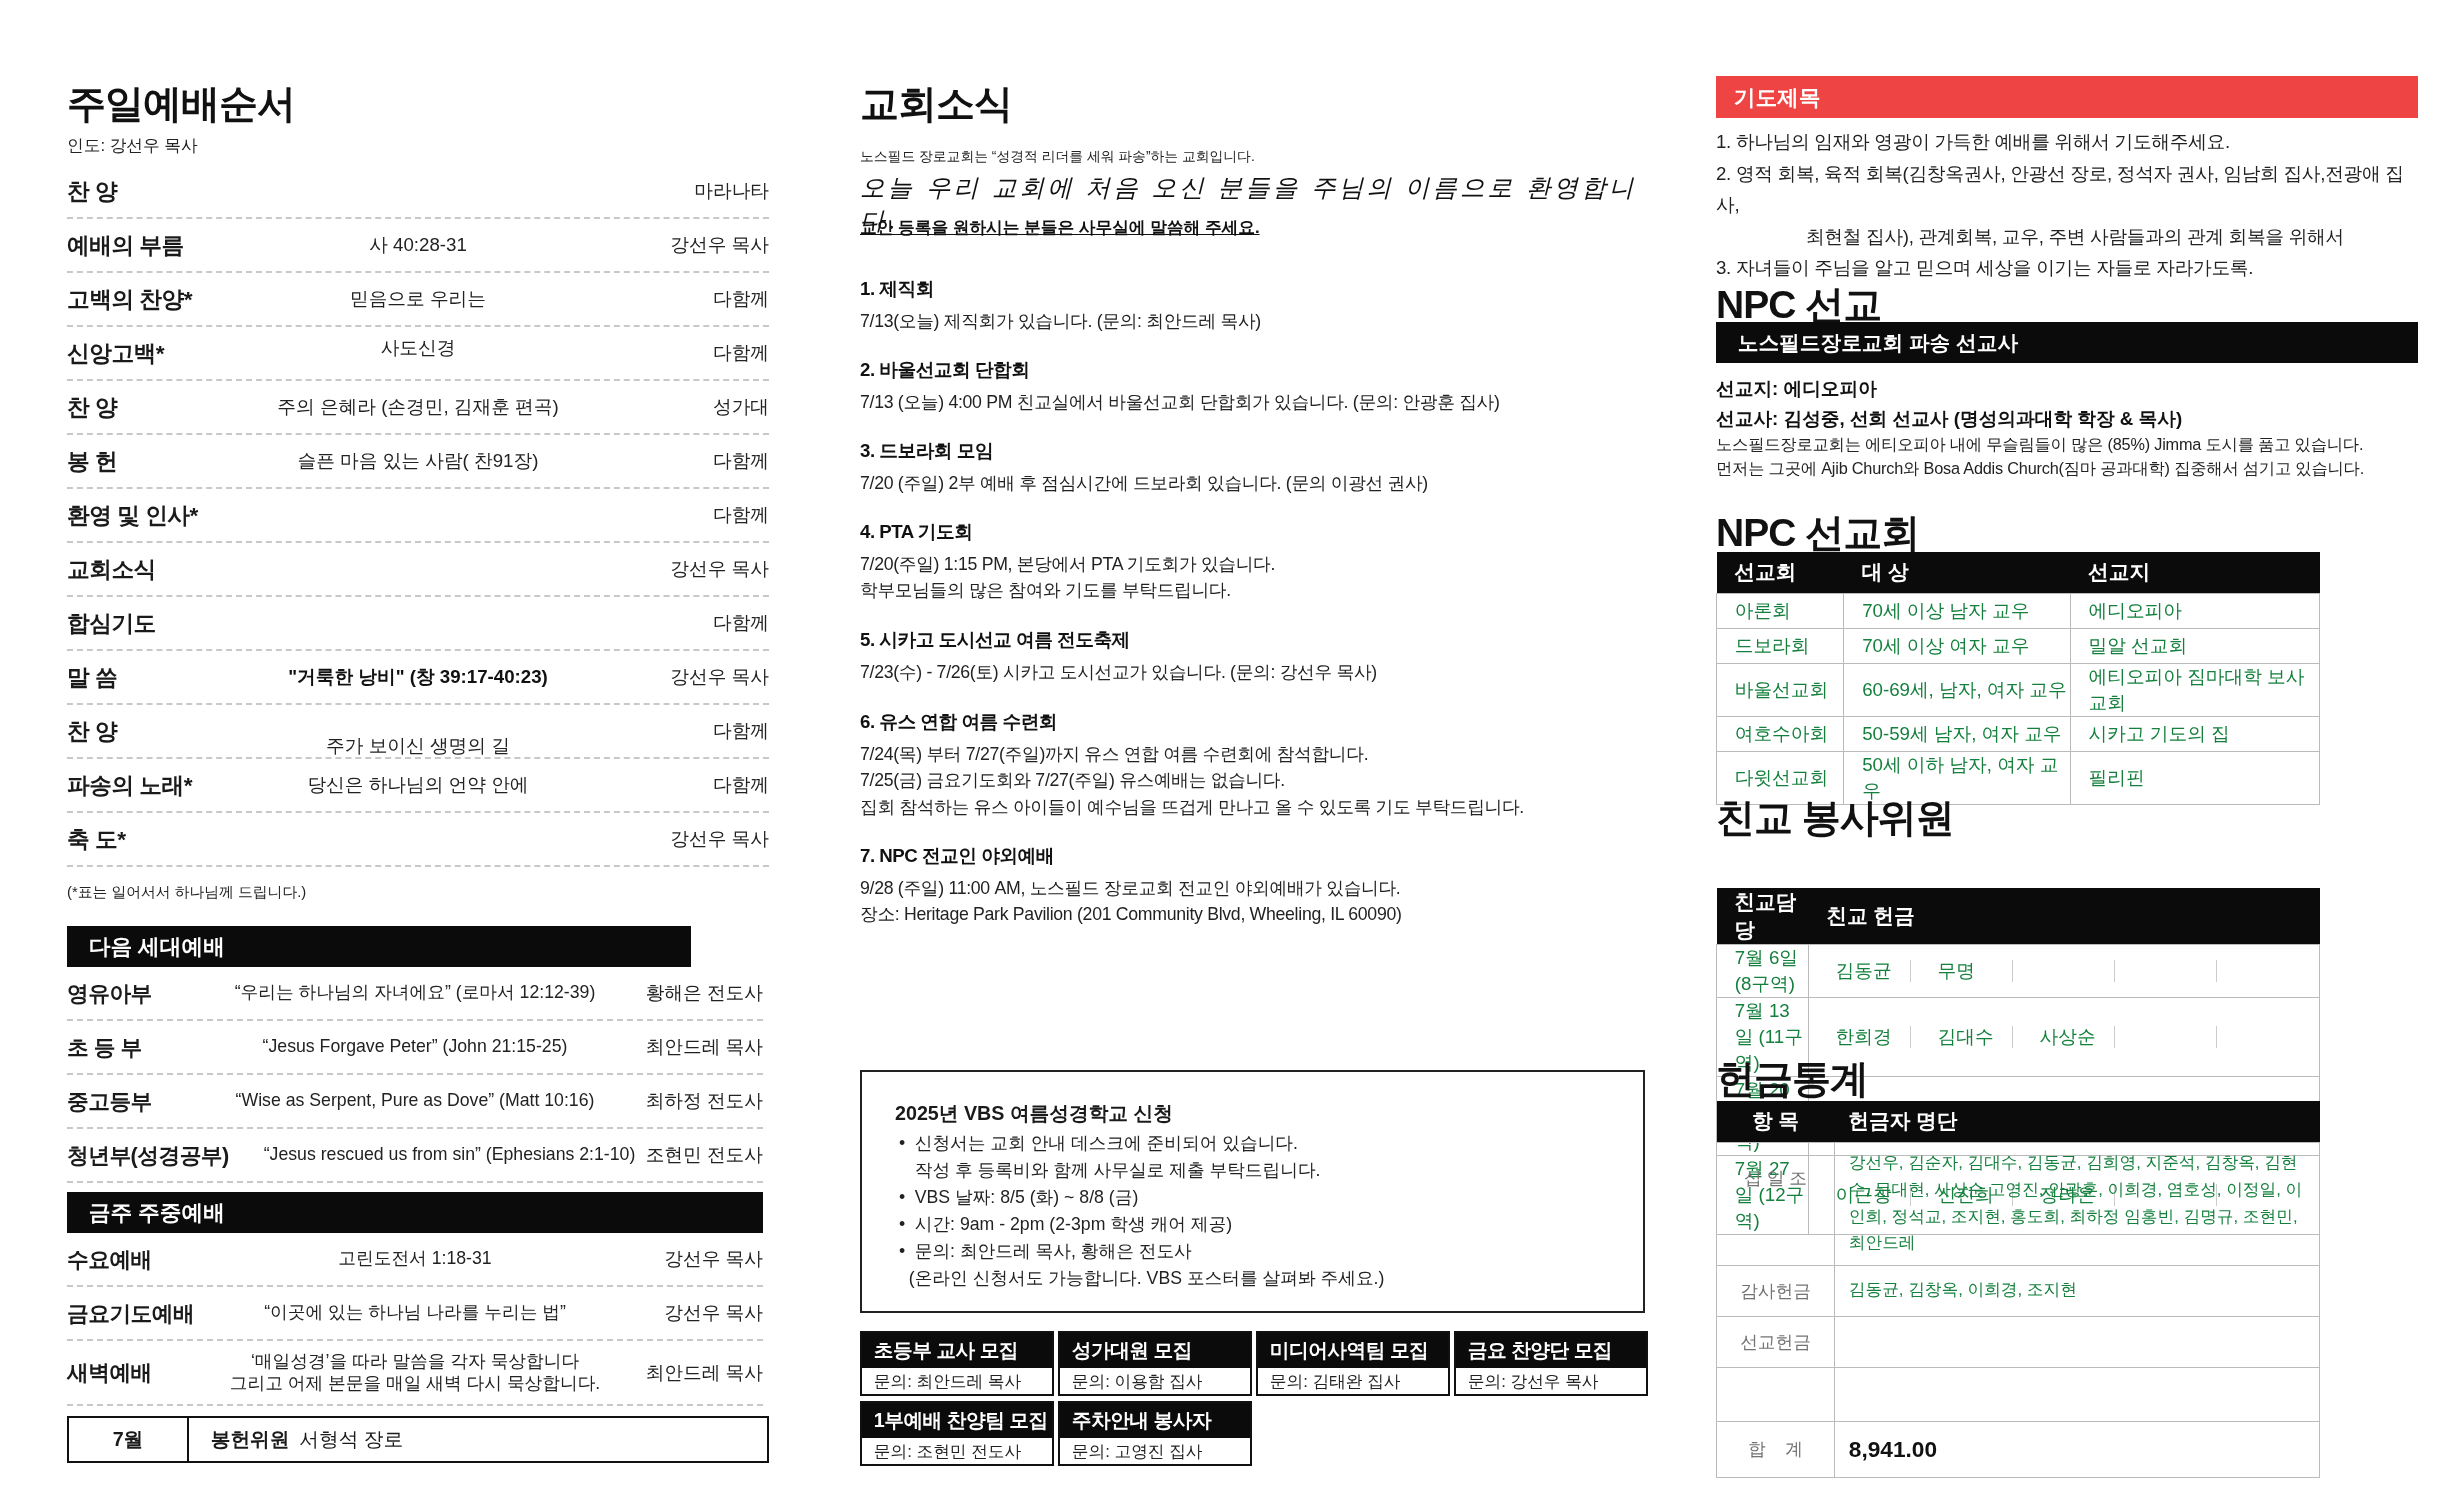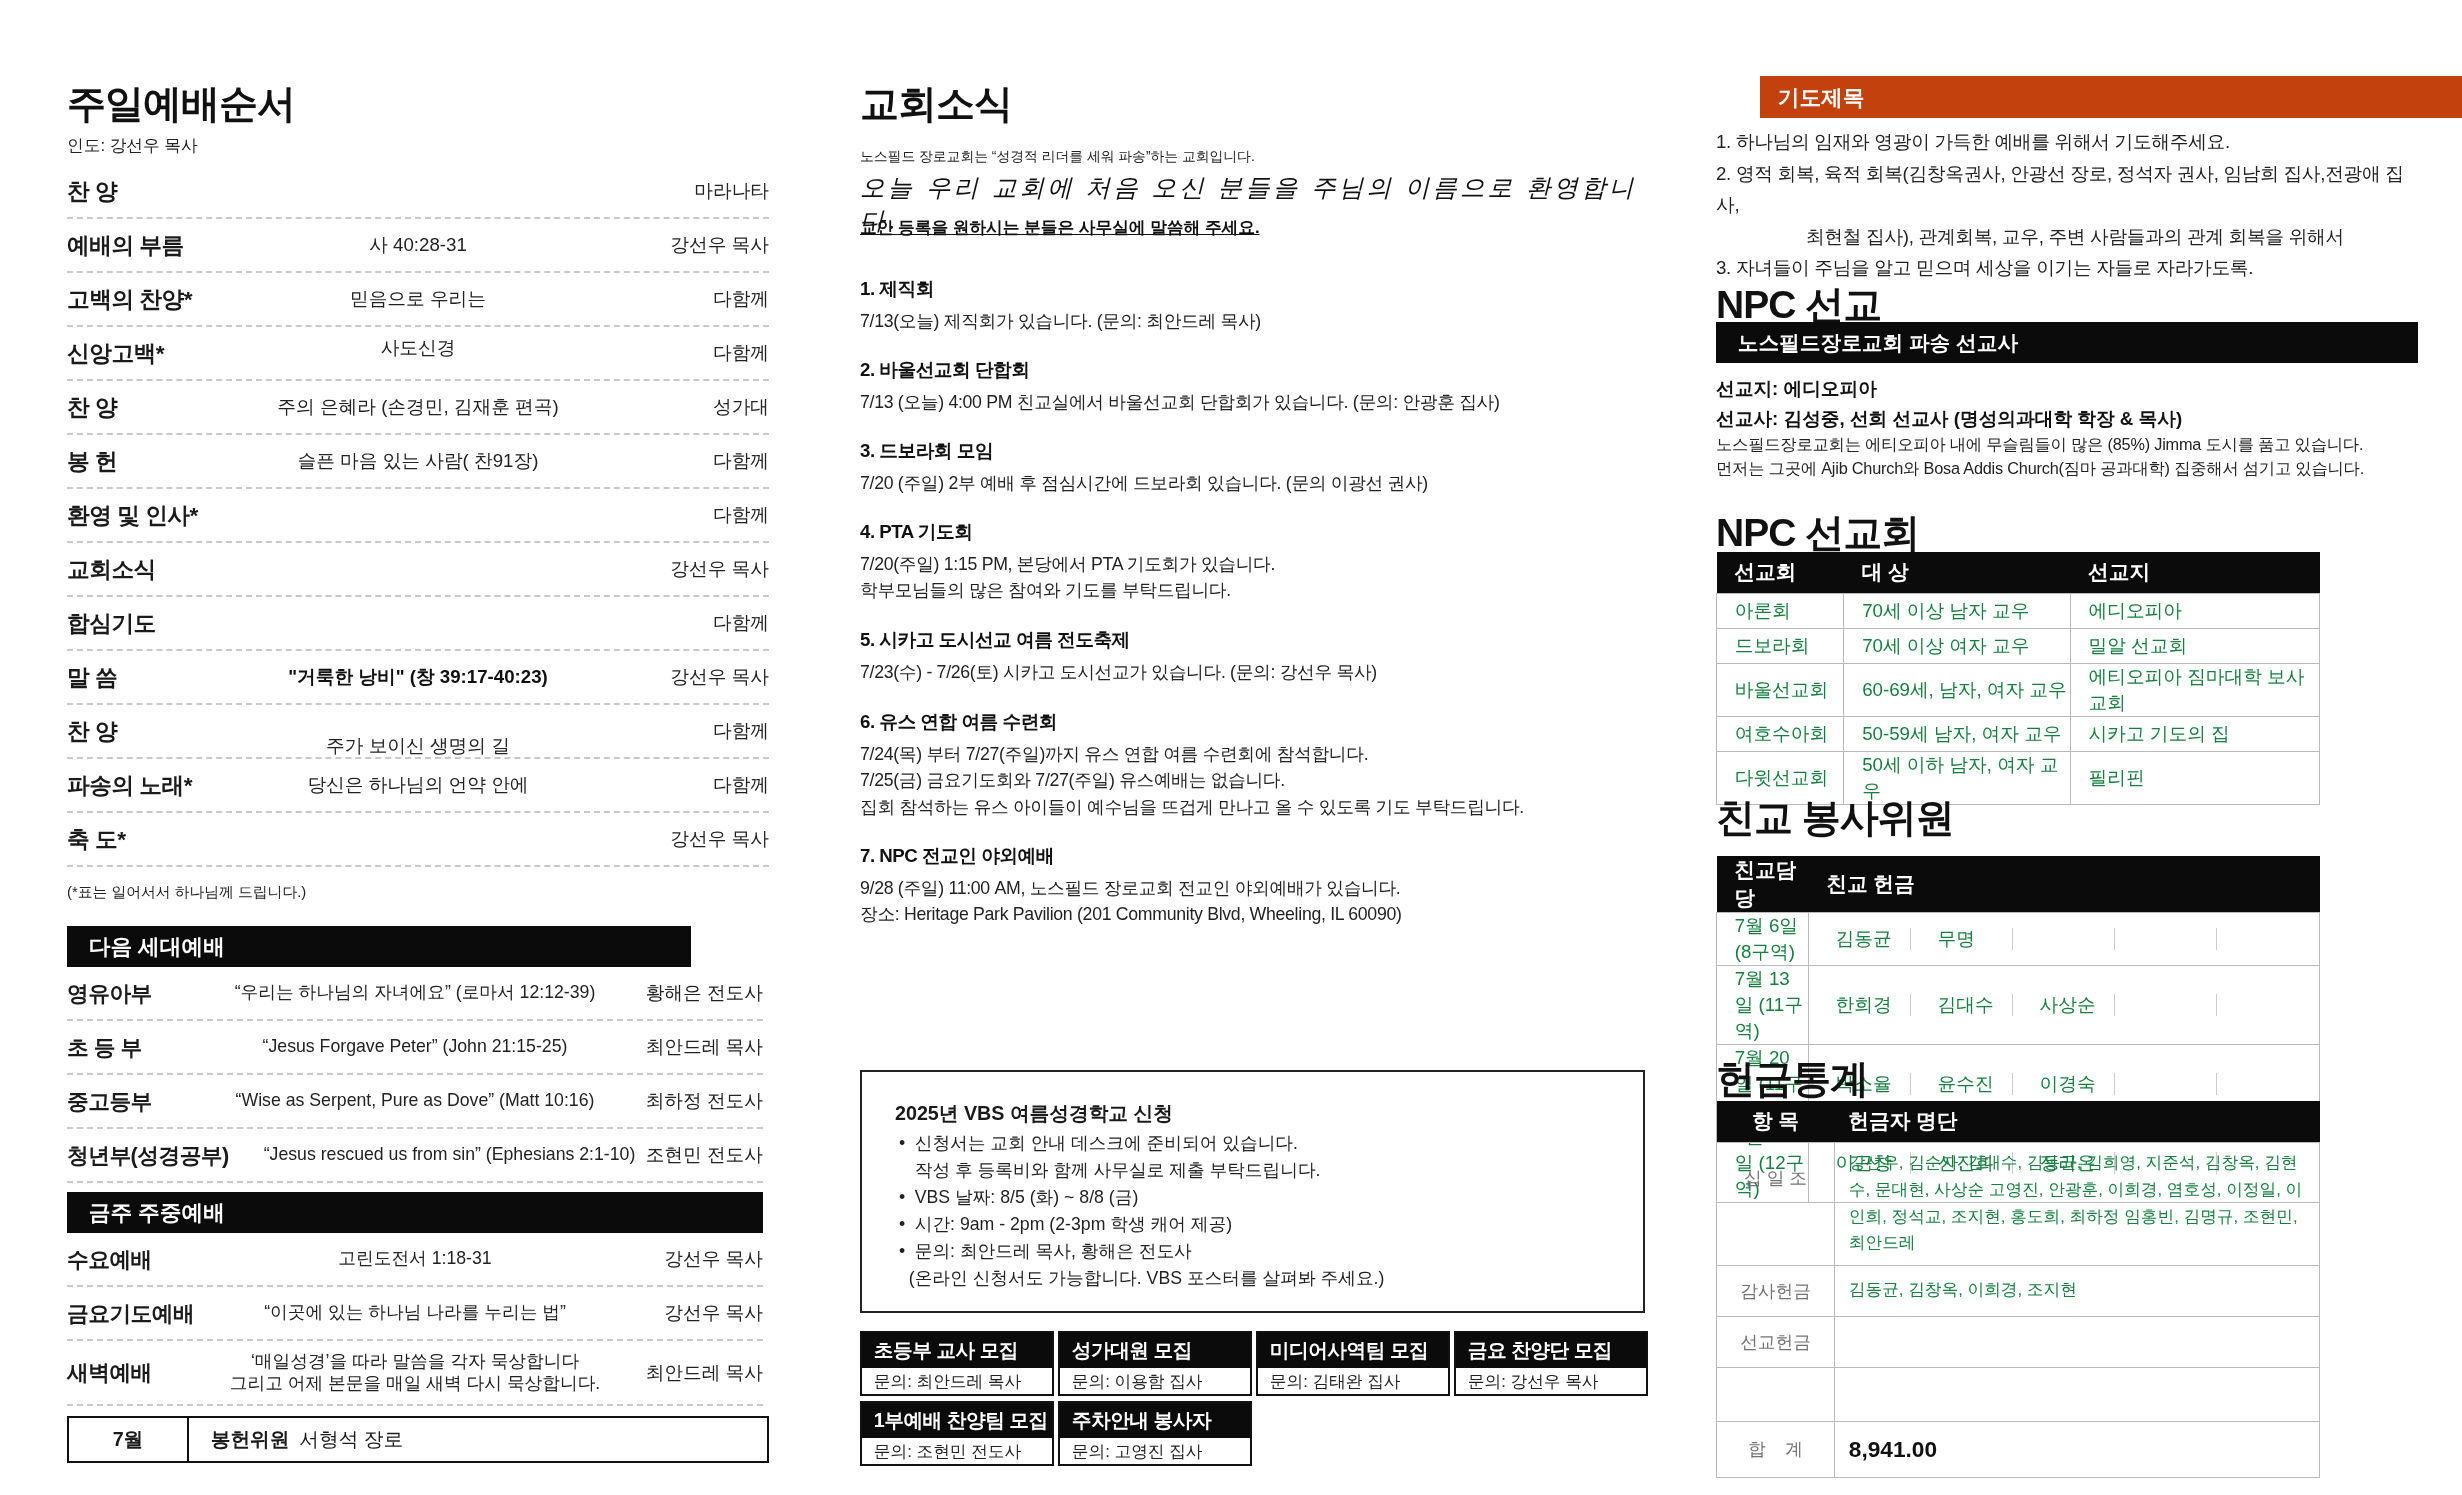--- a/index.html
+++ b/index.html
@@ -54,21 +54,21 @@
   #vbs-box .v-line { font-size: 17.7px; line-height: 27px; color: #222; }
   #vbs-box .v-line.bullet::before { content: "•"; display: inline-block; width: 15.8px; margin-left: 3.9px; }
   #vbs-box .v-line.indent { padding-left: 19.7px; }
 
   .recruit-grid { position: absolute; left: 0; }
   .recruit { position: absolute; width: 194px; height: 65px; border: 2px solid #111; }
   .recruit .r-head { background: #0b0b0b; color: #fff; font-size: 19.7px; font-weight: bold; height: 35px; display: flex; align-items: center; padding-left: 11.8px; letter-spacing: -0.5px; }
   .recruit .r-body { font-size: 16.7px; height: 27.6px; display: flex; align-items: center; padding-left: 11.8px; color: #222; }
 
   
-  #prayer-bar { position: absolute; top: 76px; left: 0; width: 702px; height: 42px; background: #c2410c; color: #fff; font-size: 21.7px; font-weight: bold; padding-left: 17.7px; display: flex; align-items: center; margin-left: 44px; }
+  #prayer-bar { position: absolute; top: 76px; left: 0; width: 702px; height: 42px; background: #ef4444; color: #fff; font-size: 21.7px; font-weight: bold; padding-left: 17.7px; display: flex; align-items: center; }
   #prayer-list { position: absolute; top: 126px; left: 0; width: 702px; }
   #prayer-list .p-line { font-size: 18.7px; line-height: 31.5px; color: #222; letter-spacing: -0.3px; }
   #prayer-list .p-line.indent { padding-left: 15.8px; text-align: center; }
 
   #npc-mission-title { position: absolute; top: 278px; left: 0; }
   #npc-mission-bar { position: absolute; top: 322px; left: 0; width: 702px; height: 41px; font-size: 20.7px; }
   #npc-mission-info { position: absolute; top: 374px; left: 0; width: 702px; }
   #npc-mission-info .mi-bold { font-size: 18.7px; font-weight: bold; line-height: 29.6px; color: #111; }
   #npc-mission-info .mi-line { font-size: 16.3px; line-height: 23.6px; color: #222; letter-spacing: -0.2px; }
 
@@ -76,21 +76,21 @@
   table { border-collapse: collapse; }
   .dtable { position: absolute; left: 0; width: 604px; }
   .dtable thead th { background: #0b0b0b; color: #fff; font-size: 20.7px; font-weight: bold; text-align: left; height: 41px; padding-left: 17.7px; }
   .dtable td { font-size: 18.7px; color: #15803d; border: 1.5px solid #bbbbbb; height: 35px; padding-left: 17.7px; }
   #npc-groups-table { top: 552px; }
   #npc-groups-table col.c1 { width: 146px; }
   #npc-groups-table col.c2 { width: 264px; }
   #npc-groups-table col.c3 { width: 293px; }
 
   #volunteer-title { position: absolute; top: 791px; left: 0; }
-  #volunteer-table { top: 856px; border-radius: 26px; }
+  #volunteer-table { top: 888px; border-radius: 26px; }
   #volunteer-table col.c1 { width: 177px; }
   #volunteer-table td { height: 35px; margin-top: 8px; }
   #volunteer-table td.names { padding-left: 0; }
   .names-wrap { display: flex; }
   .names-wrap span { width: 102px; padding-left: 26.6px; border-right: 1.5px solid #cccccc; height: 21.7px; line-height: 21.7px; }
   .names-wrap span:last-child { border-right: none; }
 
   #offering-title { position: absolute; top: 1052px; left: 0; }
   #offering-table { top: 1101px; }
   #offering-table col.c1 { width: 118px; }

